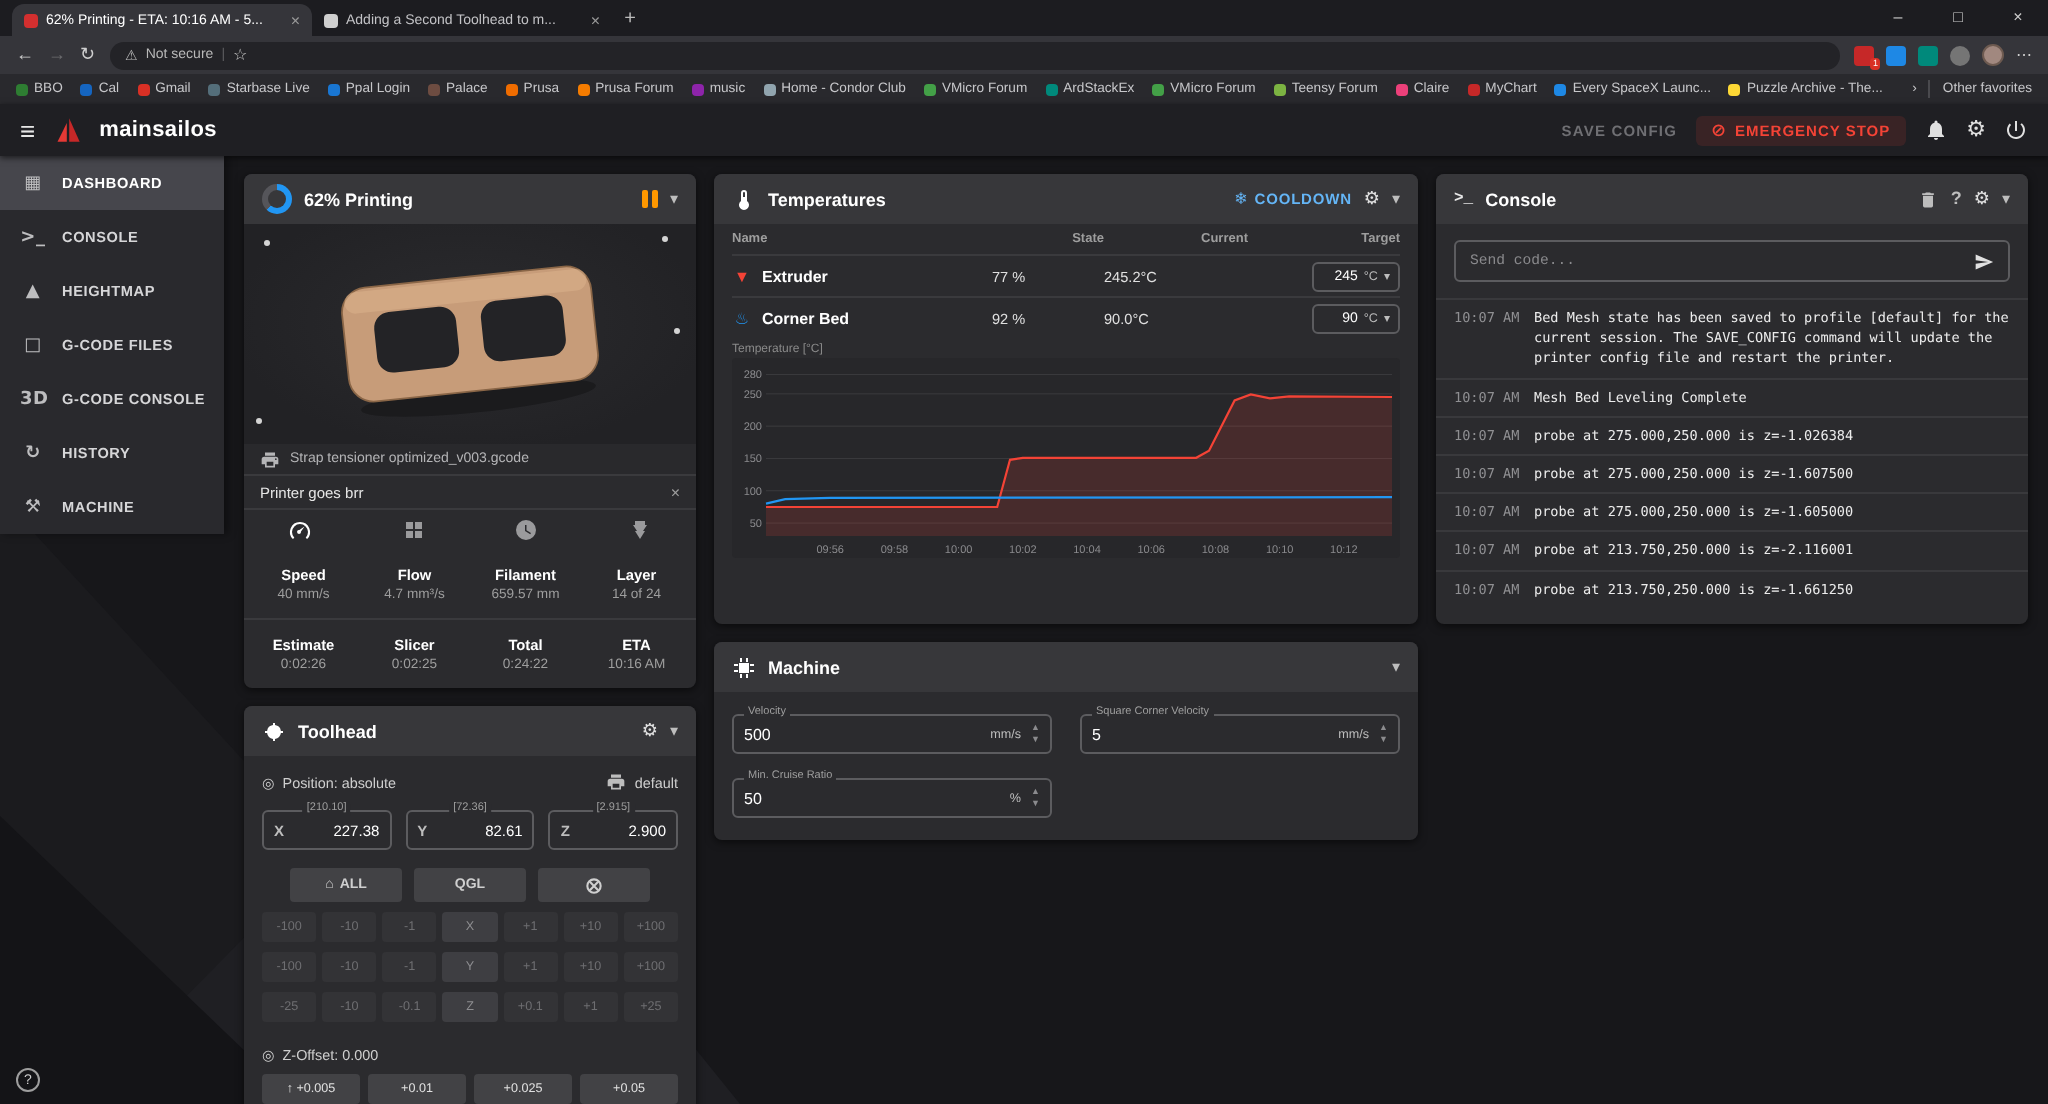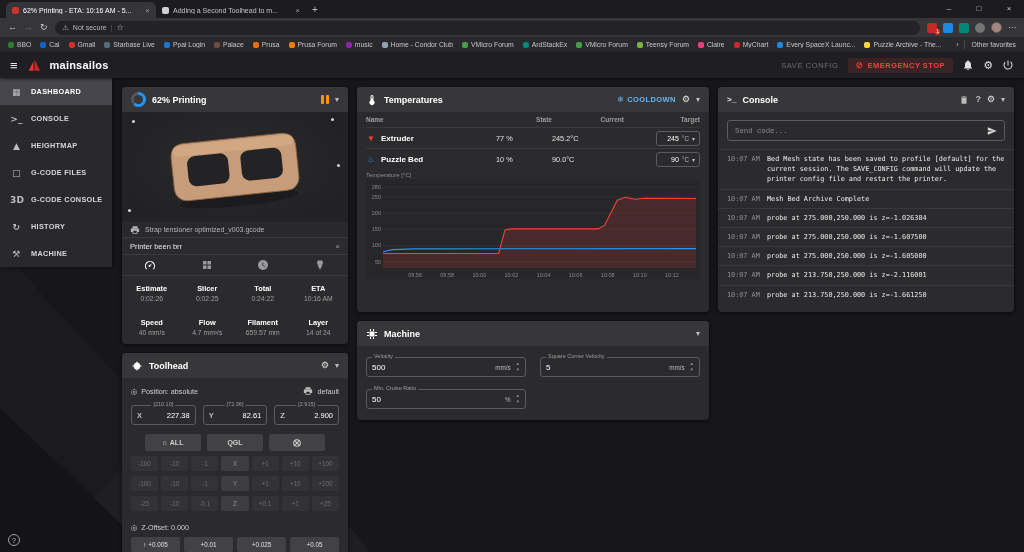--- a/index.html
+++ b/index.html
@@ -40,21 +40,21 @@
 .bookmark{display:flex;align-items:center;gap:3px;font-size:6.8px;color:#c7c7ca;white-space:nowrap;flex:none}
 .bm-ic{width:6px;height:6px;border-radius:2px;flex:none}
 .bm-right{display:flex;align-items:center;gap:6px;flex:none;color:#c7c7ca;font-size:6.8px}
 .bm-div{width:1px;height:9px;background:#4a4a4e}
 
 
 .topbar{height:26px;background:#1f1f23;display:flex;align-items:center;padding:0 10px;gap:9px;
   box-shadow:0 1px 3px rgba(0,0,0,.6);position:relative;z-index:5}
 .hamburger{color:#e6e6e6;font-size:13px;line-height:1}
 .app-title{font-size:11px;font-weight:bold;color:#fff;letter-spacing:.2px}
-.savecfg{margin-left:auto;font-size:7.5px;font-weight:normal;letter-spacing:.6px;color:#6f6f73}
+.savecfg{margin-left:auto;font-size:7.5px;font-weight:bold;letter-spacing:.6px;color:#6f6f73}
 .estop{display:flex;align-items:center;gap:4px;color:#f44336;font-size:7.5px;font-weight:bold;
   letter-spacing:.5px;background:rgba(244,67,54,.12);border-radius:3px;padding:3px 8px}
 .estop-glyph{font-size:9px;line-height:1}
 .tb-icon{color:#e0e0e0}
 .gear-glyph{font-size:11px;line-height:1;color:#e0e0e0}
 
 
 .app-body{position:relative;display:flex;height:474px;background:#17171a;overflow:hidden}
 .tri{position:absolute;z-index:0}
 .tri1{left:0;top:170px;width:280px;height:304px;background:#1b1b1e;clip-path:polygon(0 100%,0 0,100% 100%)}
@@ -414,79 +414,79 @@
             </g>
           </svg>
         </div>
         <div class="fileline">
           <svg class="i10" viewBox="0 0 24 24">
             <path fill="currentColor" d="M19 8H5a3 3 0 0 0-3 3v6h4v4h12v-4h4v-6a3 3 0 0 0-3-3zm-3 11H8v-5h8v5zm3-7a1 1 0 1 1 0-2 1 1 0 0 1 0 2zm-1-9H6v4h12V3z"></path>
           </svg>
           <span>Strap tensioner optimized_v003.gcode</span>
         </div>
         <div class="msgline">
-          <span>Printer been brr</span>
+          <span>Printer goes brr</span>
           <span class="msg-close">×</span>
         </div>
         <div class="stat-tabs">
           <svg class="i12 stat-tab on" viewBox="0 0 24 24">
             <path fill="currentColor" d="M12 4a10 10 0 0 0-7.1 17.1l1.4-1.4a8 8 0 1 1 11.4 0l1.4 1.4A10 10 0 0 0 12 4zm1 9.6 3.5-5.1-5.1 3.5a2 2 0 1 0 1.6 1.6z"></path>
           </svg>
           <svg class="i12 stat-tab" viewBox="0 0 24 24">
             <path fill="currentColor" d="M4 4h7v7H4zM13 4h7v7h-7zM4 13h7v7H4zM13 13h7v7h-7z"></path>
           </svg>
           <svg class="i12 stat-tab" viewBox="0 0 24 24">
             <path fill="currentColor" d="M12 2a10 10 0 1 0 10 10A10 10 0 0 0 12 2zm4.2 14.2L11 13V7h1.5v5.3l4.5 2.7z"></path>
           </svg>
           <svg class="i12 stat-tab" viewBox="0 0 24 24">
             <path fill="currentColor" d="M7 3h10v4h2l-4 6h2l-5 8-5-8h2L5 7h2V3z"></path>
           </svg>
         </div>
+        <div class="stats-grid">
+
+            <div class="stat">
+              <div class="stat-label">Speed</div>
+              <div class="stat-value">40 mm/s</div>
+            </div>
+
+            <div class="stat">
+              <div class="stat-label">Flow</div>
+              <div class="stat-value">4.7 mm³/s</div>
+            </div>
+
+            <div class="stat">
+              <div class="stat-label">Filament</div>
+              <div class="stat-value">659.57 mm</div>
+            </div>
+
+            <div class="stat">
+              <div class="stat-label">Layer</div>
+              <div class="stat-value">14 of 24</div>
+            </div>
+          </div>
         <div class="stats-grid second">
 
             <div class="stat">
               <div class="stat-label">Estimate</div>
               <div class="stat-value">0:02:26</div>
             </div>
 
             <div class="stat">
               <div class="stat-label">Slicer</div>
               <div class="stat-value">0:02:25</div>
             </div>
 
             <div class="stat">
               <div class="stat-label">Total</div>
               <div class="stat-value">0:24:22</div>
             </div>
 
             <div class="stat">
               <div class="stat-label">ETA</div>
               <div class="stat-value">10:16 AM</div>
-            </div>
-          </div>
-        <div class="stats-grid">
-
-            <div class="stat">
-              <div class="stat-label">Speed</div>
-              <div class="stat-value">40 mm/s</div>
-            </div>
-
-            <div class="stat">
-              <div class="stat-label">Flow</div>
-              <div class="stat-value">4.7 mm³/s</div>
-            </div>
-
-            <div class="stat">
-              <div class="stat-label">Filament</div>
-              <div class="stat-value">659.57 mm</div>
-            </div>
-
-            <div class="stat">
-              <div class="stat-label">Layer</div>
-              <div class="stat-value">14 of 24</div>
             </div>
           </div>
       </div>
 
       <div class="card">
         <div class="card-header">
           <svg class="i12" viewBox="0 0 24 24">
             <path fill="currentColor" d="M12 8a4 4 0 1 0 0 8 4 4 0 0 0 0-8zm9 3h-2.1A7 7 0 0 0 13 5.1V3h-2v2.1A7 7 0 0 0 5.1 11H3v2h2.1A7 7 0 0 0 11 18.9V21h2v-2.1a7 7 0 0 0 5.9-5.9H21v-2z"></path>
           </svg>
           <span>Toolhead</span>
@@ -623,23 +623,23 @@
                     <span>245</span>
                     <span class="unit-dim">°C</span>
                     <span class="chev" style="font-size:6px">▾</span>
                   </span>
                 </span>
               </div>
 
               <div class="temp-row">
                 <span class="t-name">
                   <span class="t-glyph" style="color: rgb(33, 150, 243);">♨</span>
-                  <span>Puzzle Bed</span>
+                  <span>Corner Bed</span>
                 </span>
-                <span class="t-state">10 %</span>
+                <span class="t-state">92 %</span>
                 <span class="t-current">90.0°C</span>
                 <span class="t-target">
                   <span class="target-box">
                     <span>90</span>
                     <span class="unit-dim">°C</span>
                     <span class="chev" style="font-size:6px">▾</span>
                   </span>
                 </span>
               </div>
             </div>
@@ -743,21 +743,21 @@
         </div>
         <div class="console-log">
 
             <div class="log-entry">
               <span class="log-time">10:07 AM</span>
               <span class="log-text">Bed Mesh state has been saved to profile [default] for the current session.  The SAVE_CONFIG command will update the printer config file and restart the printer.</span>
             </div>
 
             <div class="log-entry">
               <span class="log-time">10:07 AM</span>
-              <span class="log-text">Mesh Bed Archive Complete</span>
+              <span class="log-text">Mesh Bed Leveling Complete</span>
             </div>
 
             <div class="log-entry">
               <span class="log-time">10:07 AM</span>
               <span class="log-text">probe at 275.000,250.000 is z=-1.026384</span>
             </div>
 
             <div class="log-entry">
               <span class="log-time">10:07 AM</span>
               <span class="log-text">probe at 275.000,250.000 is z=-1.607500</span>

